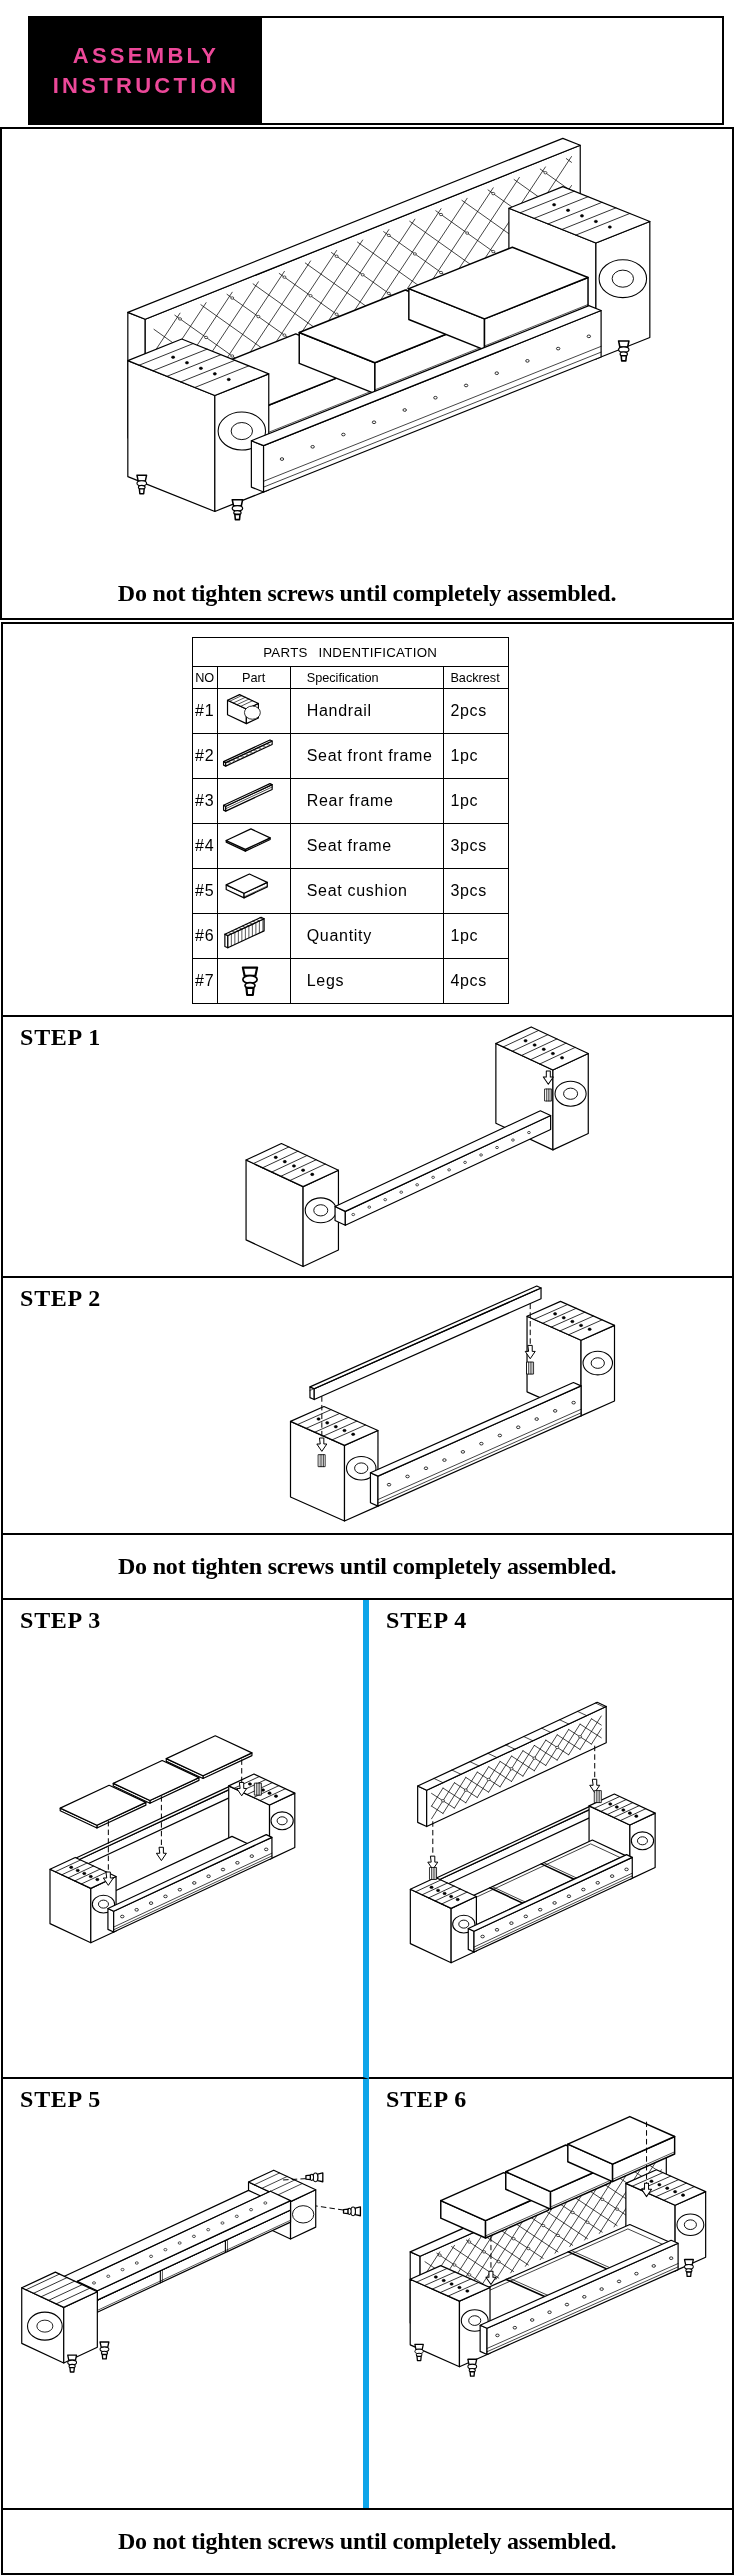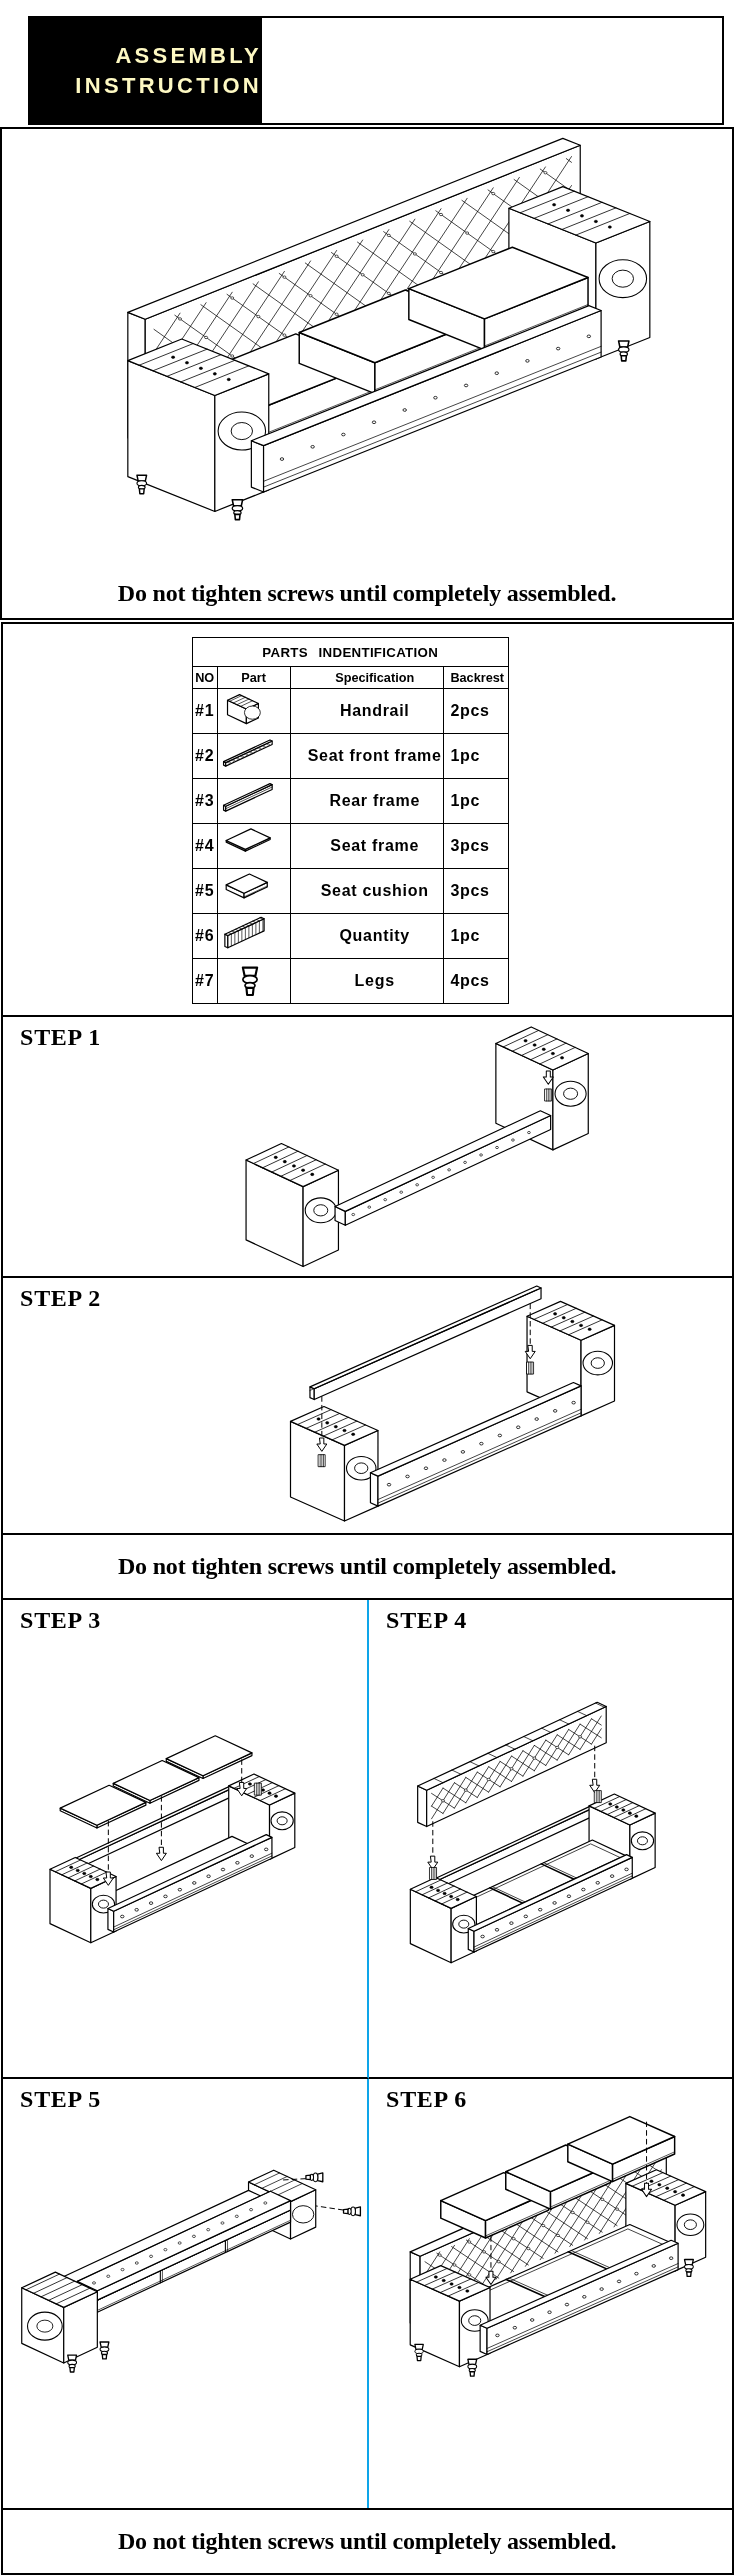--- a/index.html
+++ b/index.html
@@ -2,48 +2,48 @@
 <html style="font-size:10.7px"><head>
 <meta charset="utf-8">
 <style>
   *{margin:0;padding:0;box-sizing:border-box}
   html,body{background:#fff}
   body{width:734px}
   .page{position:relative;width:734px;height:2576px;background:#fff;color:#000;
         font-family:"Liberation Sans",sans-serif;overflow:hidden}
   .abs{position:absolute}
   .header{left:28px;top:16px;width:696px;height:109px;border:2.7px solid #000;display:flex;background:#fff}
-  .badge{width:232px;background:#000;color:#fef9c3;display:flex;flex-direction:column;
-         justify-content:center;align-items:flex-end;font-weight:bold;font-size:22px;
+  .badge{width:232px;background:#000;color:#ec4899;display:flex;flex-direction:column;
+         justify-content:center;align-items:center;font-weight:bold;font-size:22px;
          letter-spacing:3.3px;line-height:1.32;text-align:center}
   .title{flex:1;display:flex;align-items:center;justify-content:center;
          font-weight:bold;font-size:31px;letter-spacing:0.7px;white-space:nowrap}
   .sec{left:0.7px;width:733px;border:2px solid #000;background:#fff;position:absolute}
   .secA{left:0;top:127px;width:734px;height:493px;border:2.7px solid #000;position:absolute;background:#fff}
   .warn{font-family:"Liberation Serif",serif;font-weight:bold;font-size:24px;
         text-align:center;letter-spacing:-0.2px;white-space:nowrap}
   .warnA{position:absolute;left:0;right:0;bottom:10.7px}
   .band{display:flex;align-items:center;justify-content:center}
   .steplabel{position:absolute;left:17.4px;top:6.7px;font-family:"Liberation Serif",serif;
              font-weight:bold;font-size:24px;letter-spacing:0.7px}
   table.parts{position:absolute;left:189px;top:13.3px;border-collapse:collapse;
               table-layout:fixed;width:316px;background:#fff}
-  table.parts td{border:1.3px solid #000;font-weight:bold;overflow:hidden;vertical-align:middle}
+  table.parts td{border:1.3px solid #000;font-weight:normal;overflow:hidden;vertical-align:middle}
   tr.t-title td{height:29px;text-align:center;font-size:13.3px;word-spacing:6.7px;letter-spacing:0.3px}
   tr.t-head td{height:22px;font-size:12.7px}
   tr.t-row td{height:45px;font-size:16px;letter-spacing:0.7px}
   .h-no,.c-no{text-align:center}
   .h-part,.c-part{text-align:center}
-  .h-spec,.c-spec{text-align:center;padding-left:16px}
+  .h-spec,.c-spec{text-align:left;padding-left:16px}
   .h-qty,.c-qty{text-align:left;padding-left:6.7px}
   .gridwrap{top:1598px;height:912px;left:0.7px;width:733px;border:2px solid #000;
             position:absolute;display:grid;grid-template-columns:366px 1fr;
             grid-template-rows:479px 1fr;background:#fff}
   .cell{position:relative;background:#fff}
-  .cell.c1{border-right:2px solid #0ea5e9}
+  .cell.c1{border-right:6px solid #0ea5e9}
   .cell.r1{border-bottom:2px solid #000}
   svg{display:block}
 </style>
 </head>
 <body>
 
 <div class="page">
 
   <div class="header abs">
     <div class="badge">

